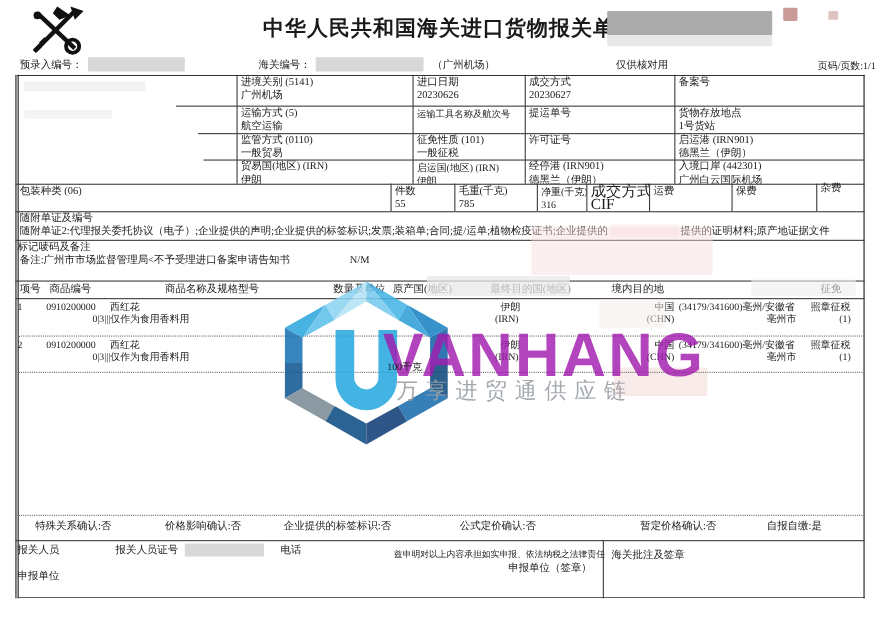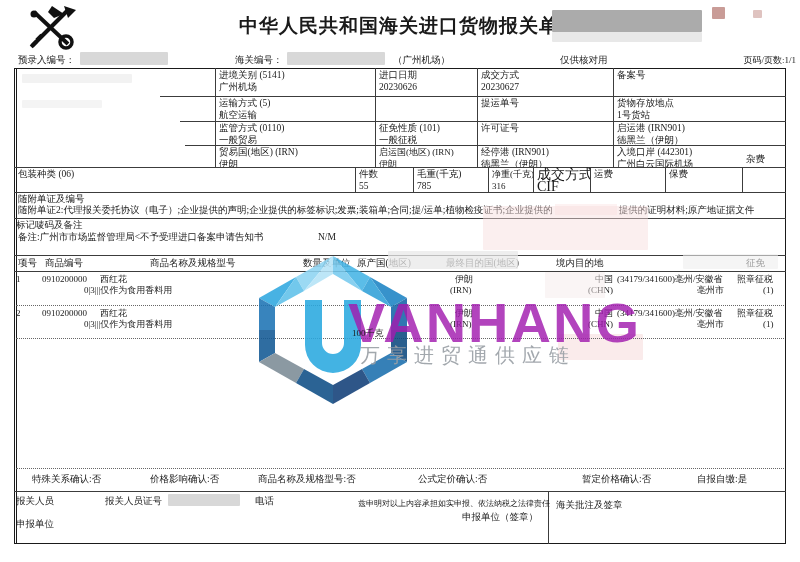--- a/index.html
+++ b/index.html
@@ -88,20 +88,24 @@
   </div>
   <div class="cell" style="left:613px;top:68px;width:173px;height:28px">
     <span class="lbl">备案号</span>
     <span class="val"></span>
   </div>
 
   <div class="cell" style="left:215px;top:96px;width:160px;height:25px">
     <span class="lbl">运输方式 (5)</span>
     <span class="val">航空运输</span>
   </div>
+  <div class="cell" style="left:375px;top:96px;width:102px;height:25px;font-size:8.5px">
+    <span class="lbl">运输工具名称及航次号</span>
+    <span class="val"></span>
+  </div>
   <div class="cell" style="left:477px;top:96px;width:136px;height:25px">
     <span class="lbl">提运单号</span>
     <span class="val"></span>
   </div>
   <div class="cell" style="left:613px;top:96px;width:173px;height:25px">
     <span class="lbl">货物存放地点</span>
     <span class="val">1号货站</span>
   </div>
 
   <div class="cell" style="left:215px;top:121px;width:160px;height:24px">
@@ -167,21 +171,21 @@
     <span class="val">CIF</span>
   </div>
   <div class="cell" style="left:590px;top:167px;width:75px;height:25px">
     <span class="lbl">运费</span>
     <span class="val"></span>
   </div>
   <div class="cell" style="left:665px;top:167px;width:77px;height:25px">
     <span class="lbl">保费</span>
     <span class="val"></span>
   </div>
-  <div class="cell" style="left:742px;top:152px;width:36px;height:25px">
+  <div class="cell" style="left:742px;top:165px;width:36px;height:25px">
     <span class="lbl">杂费</span>
     <span class="val"></span>
   </div>
 
   <span class="t" style="left:18px;top:194px">随附单证及编号</span>
   <div class="docsline">
     <span>随附单证2:代理报关委托协议（电子）;企业提供的声明;企业提供的标签标识;发票;装箱单;合同;提/运单;植物检疫证书;企业提供的</span>
     <span class="gap"></span>
     <span>提供的证明材料;原产地证据文件</span>
   </div>
@@ -254,21 +258,21 @@
     <polygon points="164,112 127,133 119,119 148,103" fill="#1b6fae"></polygon>
     <polygon points="127,133 90,154 90,135 119,119" fill="#123f78"></polygon>
     <path d="M62,50 L62,95 A28,28 0 0 0 118,95 L118,50 L101,50 L101,93 A11,11 0 0 1 79,93 L79,50 Z" fill="#2aa9e0"></path>
   </svg>
   <div class="wm-brand">VANHANG</div>
   <div class="wm-tag">万享进贸通供应链</div>
 
   <div class="dot" style="left:16px;top:468px;width:768px"></div>
   <span class="t" style="left:32px;top:474px">特殊关系确认:否</span>
   <span class="t" style="left:150px;top:474px">价格影响确认:否</span>
-  <span class="t" style="left:258px;top:474px">商品名称及规格型号:否</span>
+  <span class="t" style="left:258px;top:474px">企业提供的标签标识:否</span>
   <span class="t" style="left:418px;top:474px">公式定价确认:否</span>
   <span class="t" style="left:582px;top:474px">暂定价格确认:否</span>
   <span class="t" style="left:697px;top:474px">自报自缴:是</span>
   <div class="hl" style="left:14px;top:491px;width:772px"></div>
 
   <div class="vl" style="left:548px;top:491px;height:53px"></div>
   <span class="t" style="left:16px;top:496px">报关人员</span>
   <span class="t" style="left:105px;top:496px">报关人员证号</span>
   <div class="blur" style="left:168px;top:494px;width:72px;height:12px;background:#d8d8d8;"></div>
   <span class="t" style="left:255px;top:496px">电话</span>

